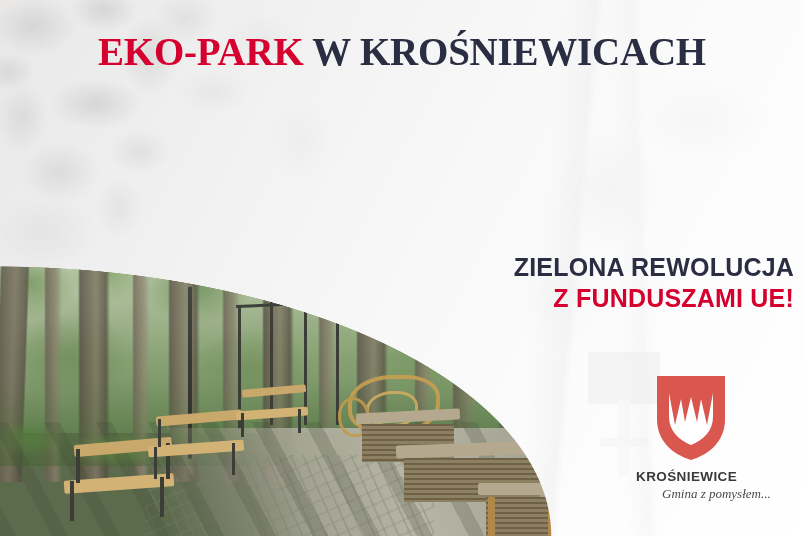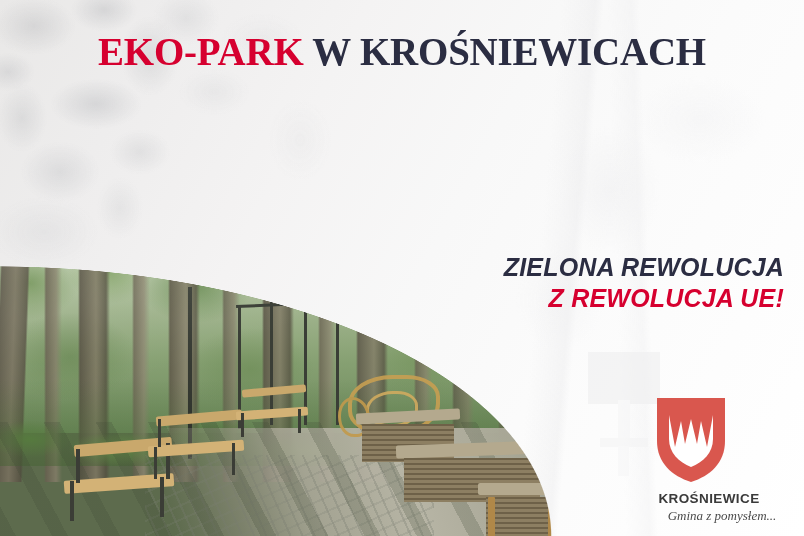--- a/index.html
+++ b/index.html
@@ -90,29 +90,28 @@
     transform:scaleX(0.95);
     transform-origin:center top;
     z-index:6;
   }
   .headline .hl-eko { color:#D6002F; }
   .headline .hl-rest { color:#2B2D42; }
 
   
   .subtitle {
     position:absolute;
-    right:20px; top:252px;
+    right:10px; top:252px;
     text-align:right;
     z-index:6;
     font-family:"Liberation Sans", sans-serif;
     font-weight:700;
     font-size:25px;
     line-height:31px;
     letter-spacing:.2px;
-    font-style:italic;
   }
   .subtitle .st-line1 { display:block; color:#2B2D42; }
   .subtitle .st-line2 { display:block; color:#D6002F; }
 
   
   .photo-wrap {
     position:absolute;
     left:0; top:265px;
     width:556px; height:271px;
     z-index:4;
@@ -281,24 +280,24 @@
     border:3px solid #c29a4c; border-radius:46% 54% 40% 50%;
   }
   .ph-veil {
     position:absolute; inset:0;
     background:linear-gradient(160deg, rgba(255,255,255,.08) 0%, rgba(255,255,255,0) 36%);
   }
 
   
   .logo {
     position:absolute;
-    right:22px; bottom:12px;
+    right:22px; bottom:34px;
     width:150px;
     z-index:7;
-    text-align:center;
+    text-align:left;
   }
   .logo-shield {
     display:block;
     margin:0 auto 6px 22px;
   }
   .logo-name {
     font-family:"Liberation Sans", sans-serif;
     font-weight:700;
     font-size:13.5px;
     letter-spacing:.4px;
@@ -328,21 +327,21 @@
     <i class="board"></i>
     <i class="neck"></i>
     <i class="foot"></i>
     <i class="stem"></i>
   </div>
 
   <h1 class="headline"><span class="hl-eko">EKO-PARK</span><span class="hl-rest"> W KROŚNIEWICACH</span></h1>
 
   <div class="subtitle">
     <span class="st-line1">ZIELONA REWOLUCJA</span>
-    <span class="st-line2">Z REWOLUCJA UE!</span>
+    <span class="st-line2">Z FUNDUSZAMI UE!</span>
   </div>
 
   <div class="photo-wrap">
     <div class="photo">
       <div class="ph-sky"></div>
       <div class="ph-canopy"></div>
       <div class="ph-trunks"></div>
       <div class="ph-undergrowth"></div>
 
       <div class="ph-pergola">

